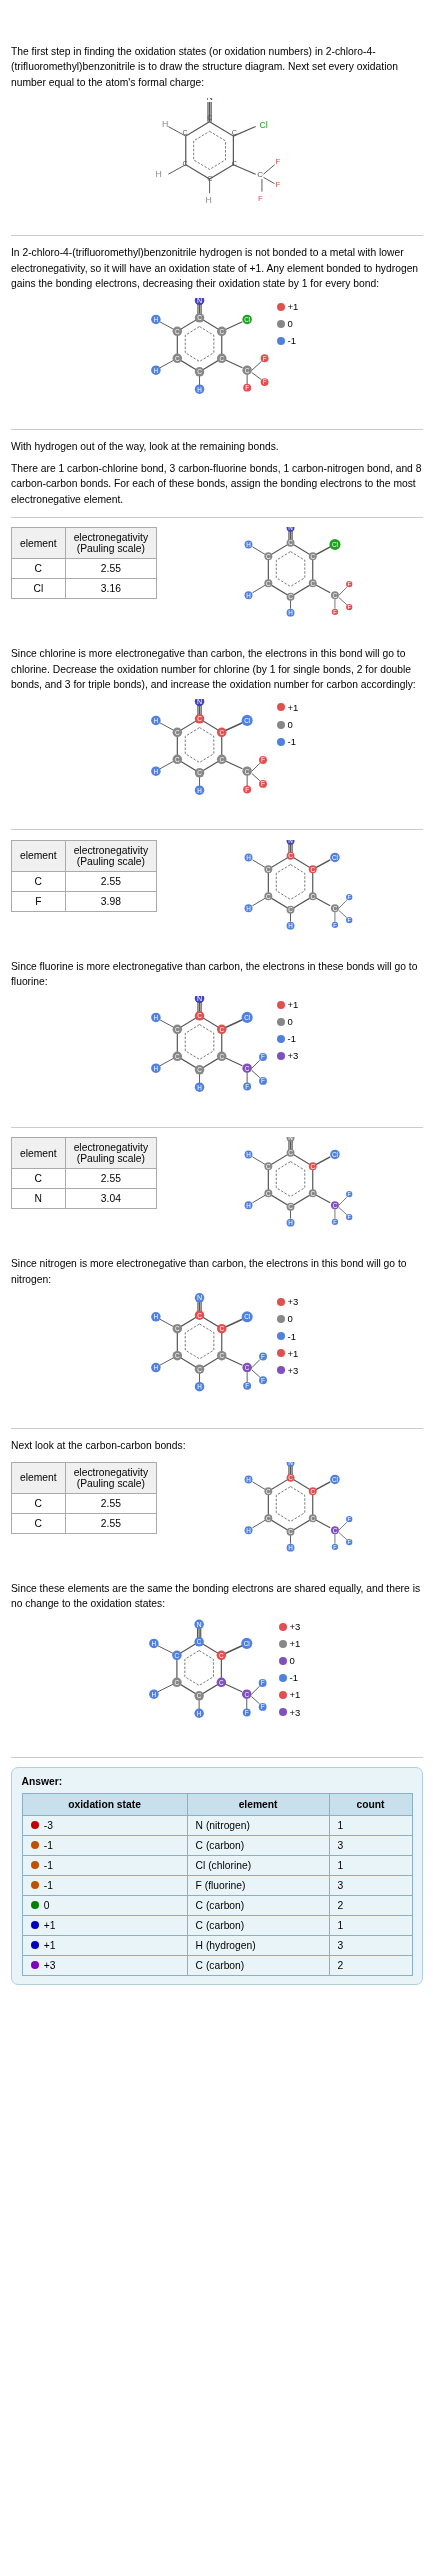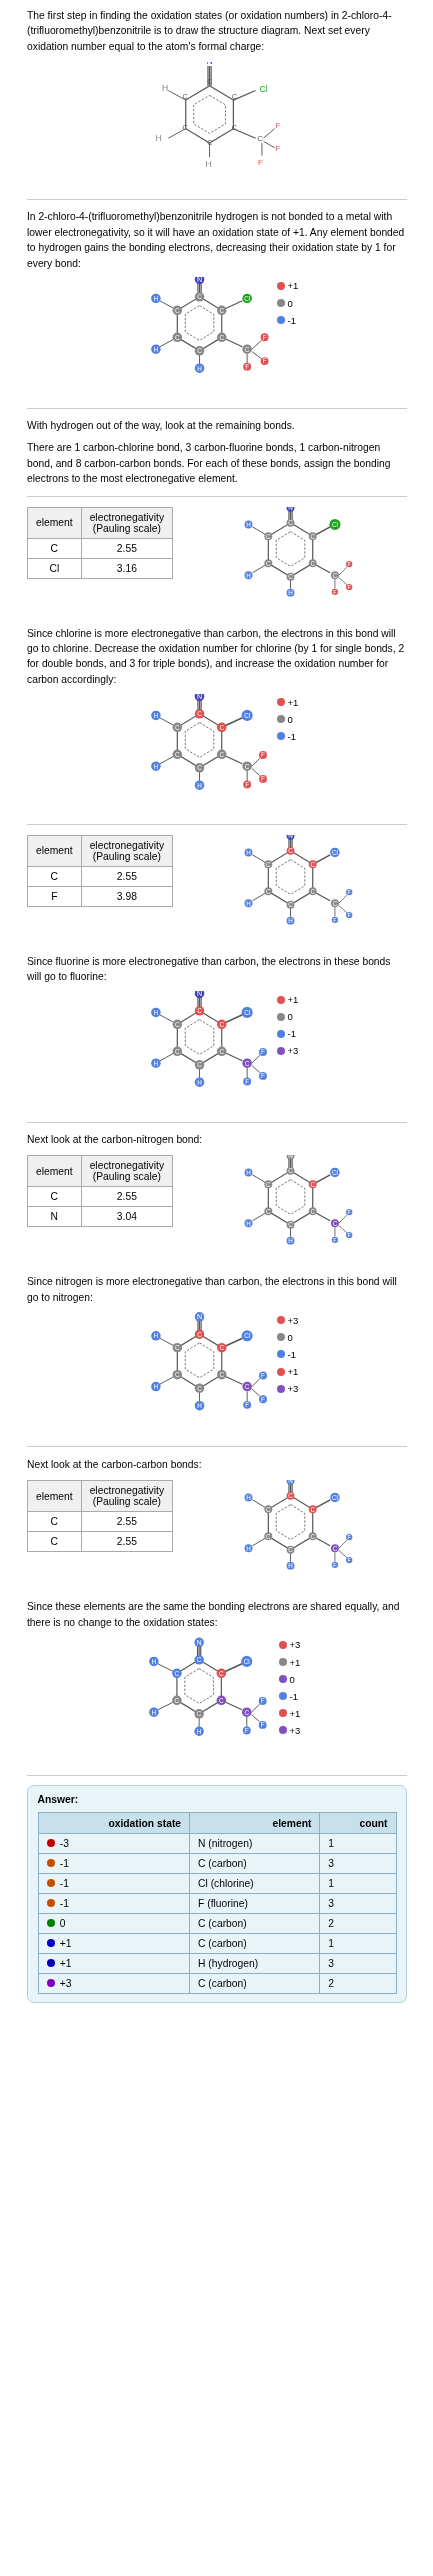--- a/index.html
+++ b/index.html
@@ -5,21 +5,22 @@
     * { box-sizing: border-box; margin: 0; padding: 0; }
     body {
       font-family: Arial, sans-serif;
       font-size: 10.3px;
       background: #fff;
       color: #000;
       width: 434px;
       margin: 0 auto;
     }
     .page-content {
-      padding: 8px 27px;
+      padding: 8px 11px;
+      margin-top: 36px;
     }
     p {
       margin-bottom: 6.4px;
       line-height: 1.5;
     }
     .molecule-container {
       display: flex;
       justify-content: center;
       margin: 8px 0;
     }
@@ -93,21 +94,21 @@
     }
     table.result-table {
       border-collapse: collapse;
       width: 100%;
       font-size: 10.3px;
     }
     table.result-table th {
       background: #c8e0ec;
       border: 0.8px solid #8ab0c8;
       padding: 4.8px 8px;
-      text-align: right;
+      text-align: center;
     }
     table.result-table td {
       border: 0.8px solid #8ab0c8;
       padding: 4px 8px;
     }
   </style>
 </head>
 <body>
 
 <div class="page-content">
@@ -475,21 +476,20 @@
     <ul class="legend-list">
       <li><span class="legend-dot" style="background:#e05050"></span> +1</li>
       <li><span class="legend-dot" style="background:#888888"></span> 0</li>
       <li><span class="legend-dot" style="background:#5080e0"></span> -1</li>
       <li><span class="legend-dot" style="background:#8050c0"></span> +3</li>
     </ul>
   </div>
 
   <hr class="section-divider">
 
-  <p>Next look at the carbon-nitrogen bond:</p>
 
   <div class="bond-flex">
     <div class="bond-table-wrap">
       <table class="electro-table">
         <thead>
           <tr>
             <th>element</th>
             <th>electronegativity<br>(Pauling scale)</th>
           </tr>
         </thead>

